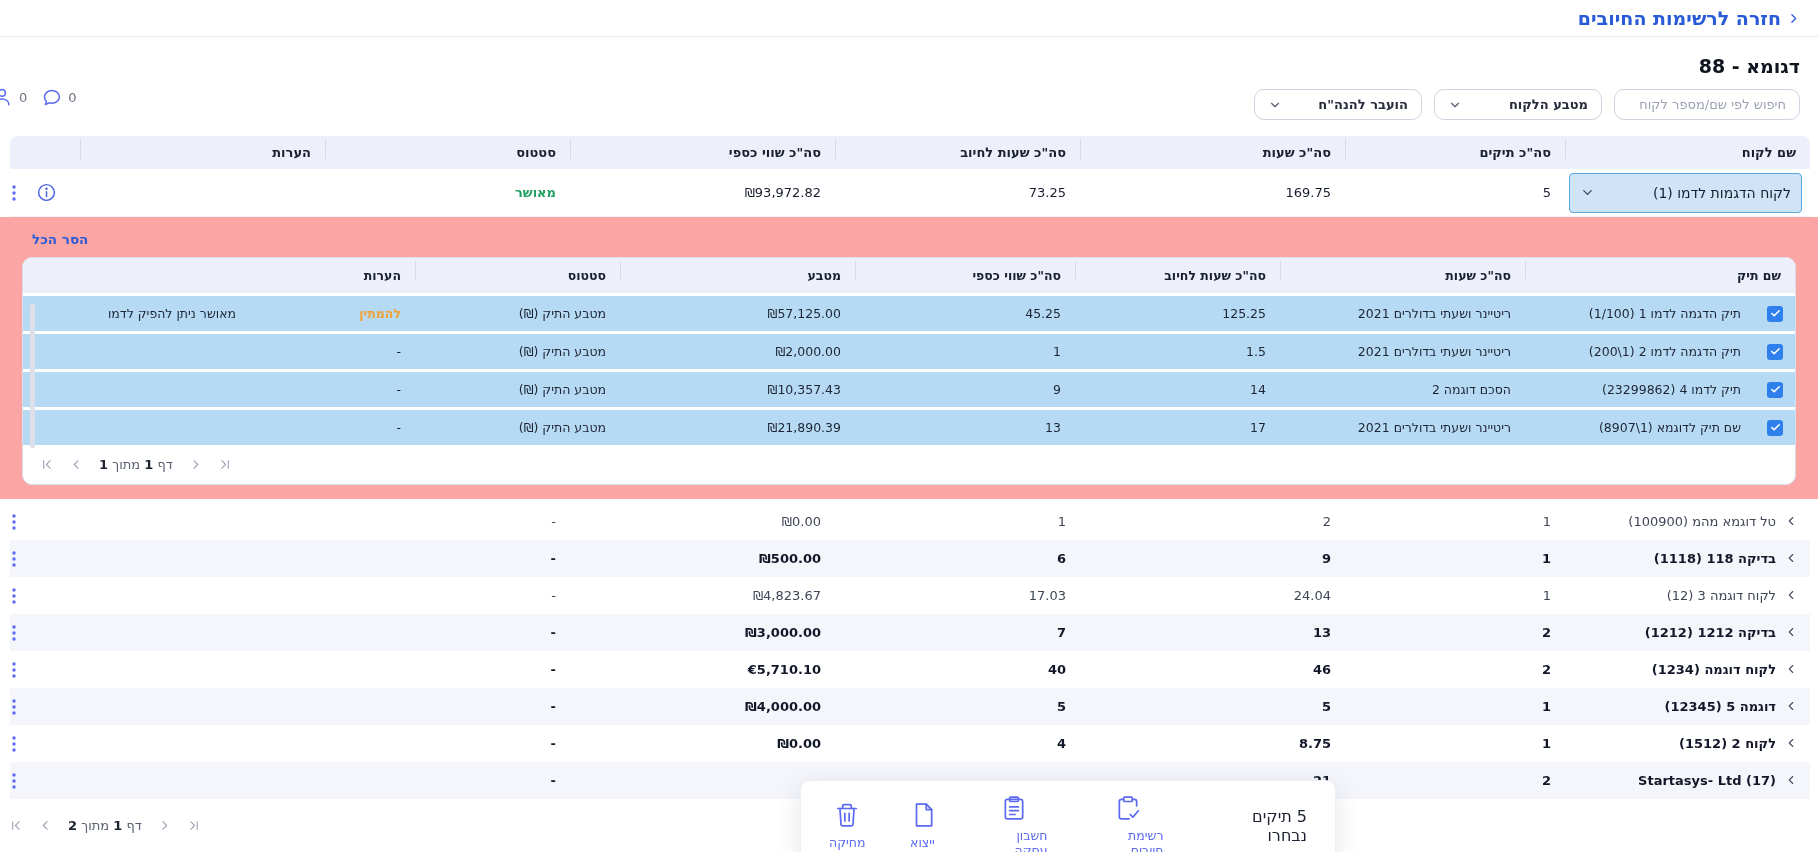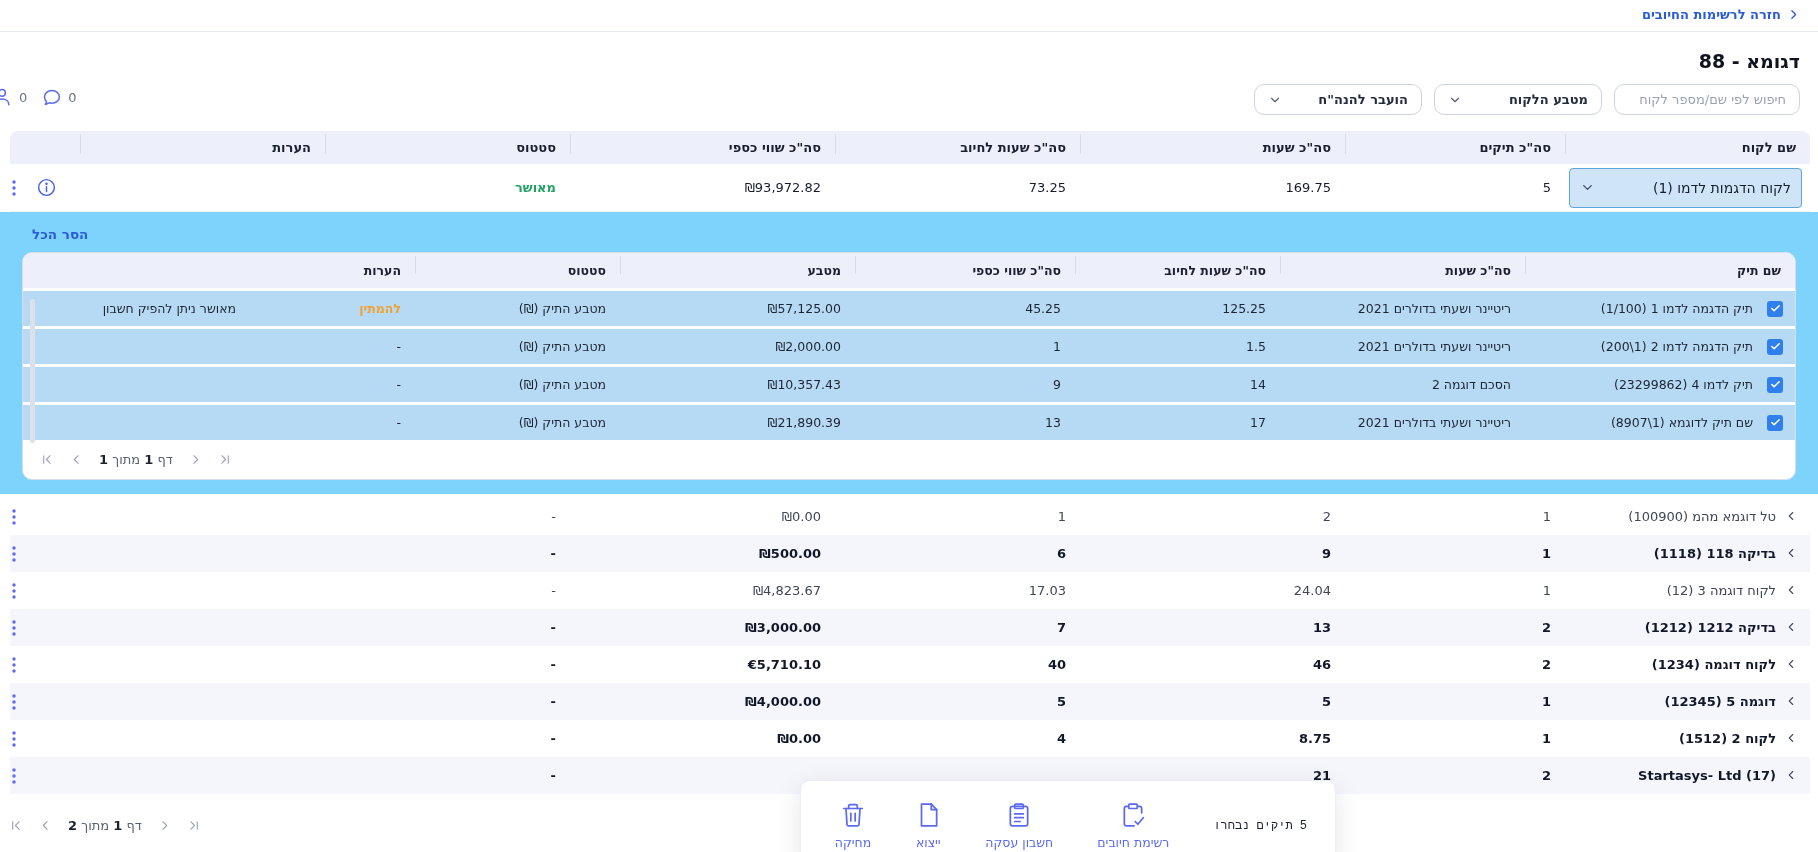--- a/index.html
+++ b/index.html
@@ -6,21 +6,21 @@
   body { background:#e9e9e9; }
   .page{
     width:1818px; height:852px; position:relative; overflow:hidden;
     background:#ffffff; direction:rtl;
     font-family:"DejaVu Sans","Liberation Sans",sans-serif;
     color:#171d2d; font-size:13px;
   }
   
   .topbar{ padding:7px 18px 7px 0; border-bottom:1px solid #e8eaf2; }
   .back-link{ display:inline-flex; align-items:center; gap:6px; color:#2a5bd7;
-    font-weight:600; font-size:13px; cursor:pointer; }
+    font-weight:600; font-size:19px; cursor:pointer; }
   .back-link svg{ stroke:#2a5bd7; }
   
   .page-title{ margin:18px 18px 0 0; font-size:19px; font-weight:800; color:#10141f; unicode-bidi:plaintext; text-align:right; }
   
   .controls{ display:flex; gap:12px; margin:12px 18px 0 0; align-items:center; }
   .pill{ height:31px; border:1px solid #ced3df; border-radius:10px; background:#fff;
     display:flex; align-items:center; padding:0 13px; gap:10px; }
   .pill input{ border:none; outline:none; width:158px; font-size:13px;
     font-family:inherit; color:#2a3040; background:transparent; text-align:right; }
   .pill input::placeholder{ color:#9aa1b2; }
@@ -51,40 +51,40 @@
   .client-select{
     height:40px; background:#cfe5f7; border:1px solid #5aa7de; border-radius:4px;
     display:flex; align-items:center; justify-content:space-between;
     padding:0 10px; cursor:pointer; margin:0 4px 0 0;
   }
   .client-select .name{ font-size:14px; color:#14202e; unicode-bidi:plaintext; }
   .status-green{ color:#23a164; font-weight:600; }
   .status-orange{ color:#f0a132; font-weight:600; }
   .icons-cell{ display:flex; direction:ltr; align-items:center; gap:14px; padding:0 0 0 0; margin-left:-4px; }
   
-  .panel{ background:#7dd3fc; padding:14px 0 14px; }
+  .panel{ background:#fca5a5; padding:14px 0 14px; }
   .remove-all{ display:block; text-align:left; margin:0 0 0 32px; color:#2a5bd7;
     font-weight:600; font-size:13.5px; cursor:pointer; }
   .card{ margin:10px 22px 0; background:#fff; border:1px solid #dadeea; border-radius:10px;
     overflow:hidden; position:relative; }
   .sub-head{
     height:35px; background:#edeffa; display:grid; align-items:center;
     grid-template-columns:270px 245px 205px 220px 235px 205px 165px 1fr;
     font-weight:700; font-size:12.5px; color:#1a2030;
   }
   .sub-head .th{ position:relative; padding:0 14px; text-align:right; height:100%;
     display:flex; align-items:center; }
   .sub-head .th:not(:last-child)::after{ content:''; position:absolute; left:0; top:3px;
     height:18px; width:1px; background:#d7dbe8; }
   .sub-row{
     display:grid; align-items:center; height:35px; margin-top:3px;
     grid-template-columns:270px 245px 205px 220px 235px 205px 165px 1fr;
     background:#b7daf4; font-size:12.5px; color:#1d2534;
   }
-  .sub-name{ display:flex; align-items:center; gap:14px; padding:0 12px; overflow:hidden; white-space:nowrap; }
+  .sub-name{ display:flex; align-items:center; gap:26px; padding:0 12px; overflow:hidden; white-space:nowrap; }
   .checkbox{ width:16px; height:16px; background:#2f80ed; border-radius:3px; flex:0 0 auto;
     display:flex; align-items:center; justify-content:center; cursor:pointer; }
   .plain{ unicode-bidi:plaintext; }
   .scrollbar{ position:absolute; left:7px; top:46px; width:5px; height:144px;
     background:#dde0e8; border-radius:3px; }
   .pagination{ direction:ltr; display:flex; align-items:center; gap:16px;
     padding:12px 0 12px 18px; color:#8e95a8; }
   .pagination svg{ stroke:#9aa0b3; cursor:pointer; }
   .pag-text{ direction:rtl; color:#5a6170; font-size:13px; }
   .pag-text b{ color:#1b2230; font-weight:700; }
@@ -99,21 +99,21 @@
   .chev{ display:flex; cursor:pointer; }
   
   .bottom-pag{ position:absolute; left:10px; top:818px; padding:0; }
   
   .action-bar{
     position:absolute; left:800px; top:780px; width:536px; height:92px;
     background:#fff; border:1px solid #eceef5; border-radius:10px;
     box-shadow:0 6px 24px rgba(40,50,90,.12);
     display:flex; direction:rtl; align-items:center; padding:0 28px; gap:44px;
   }
-  .selected-text{ font-size:12px; color:#1b2130; unicode-bidi:plaintext;font-family:Liberation Mono, monospace; }
+  .selected-text{ font-size:16px; color:#1b2130; unicode-bidi:plaintext; }
   .action-btn{ display:flex; flex-direction:column; align-items:center; gap:7px;
     color:#5b6af0; cursor:pointer; font-size:12.5px; }
   .action-btn svg{ stroke:#5b6af0; }
   .num{ direction:ltr; unicode-bidi:embed; }
 </style>
 </head>
 <body>
 
 <div class="page">
 
@@ -236,21 +236,21 @@
               </svg>
           </span>
           <span class="plain">תיק הדגמה לדמו 1 (1/100)</span>
         </div>
         <div class="cell plain">ריטיינר ושעתי בדולרים 2021</div>
         <div class="cell num">125.25</div>
         <div class="cell num">45.25</div>
         <div class="cell"><span dir="ltr">₪57,125.00</span></div>
         <div class="cell">מטבע התיק (₪)</div>
         <div class="cell status-orange">להמתין</div>
-        <div class="cell">מאושר ניתן להפיק חשבון</div>
+        <div class="cell">מאושר ניתן להפיק לדמו</div>
       </div>
 
       <div class="sub-row">
         <div class="sub-name">
           <span class="checkbox">
             <svg width="11" height="11" viewBox="0 0 24 24" fill="none" stroke="#fff" stroke-width="3.4" stroke-linecap="round" stroke-linejoin="round">
                 <polyline points="20 6 9 17 4 12"></polyline>
               </svg>
           </span>
           <span class="plain">תיק הדגמה לדמו 2 (1\200)</span>

